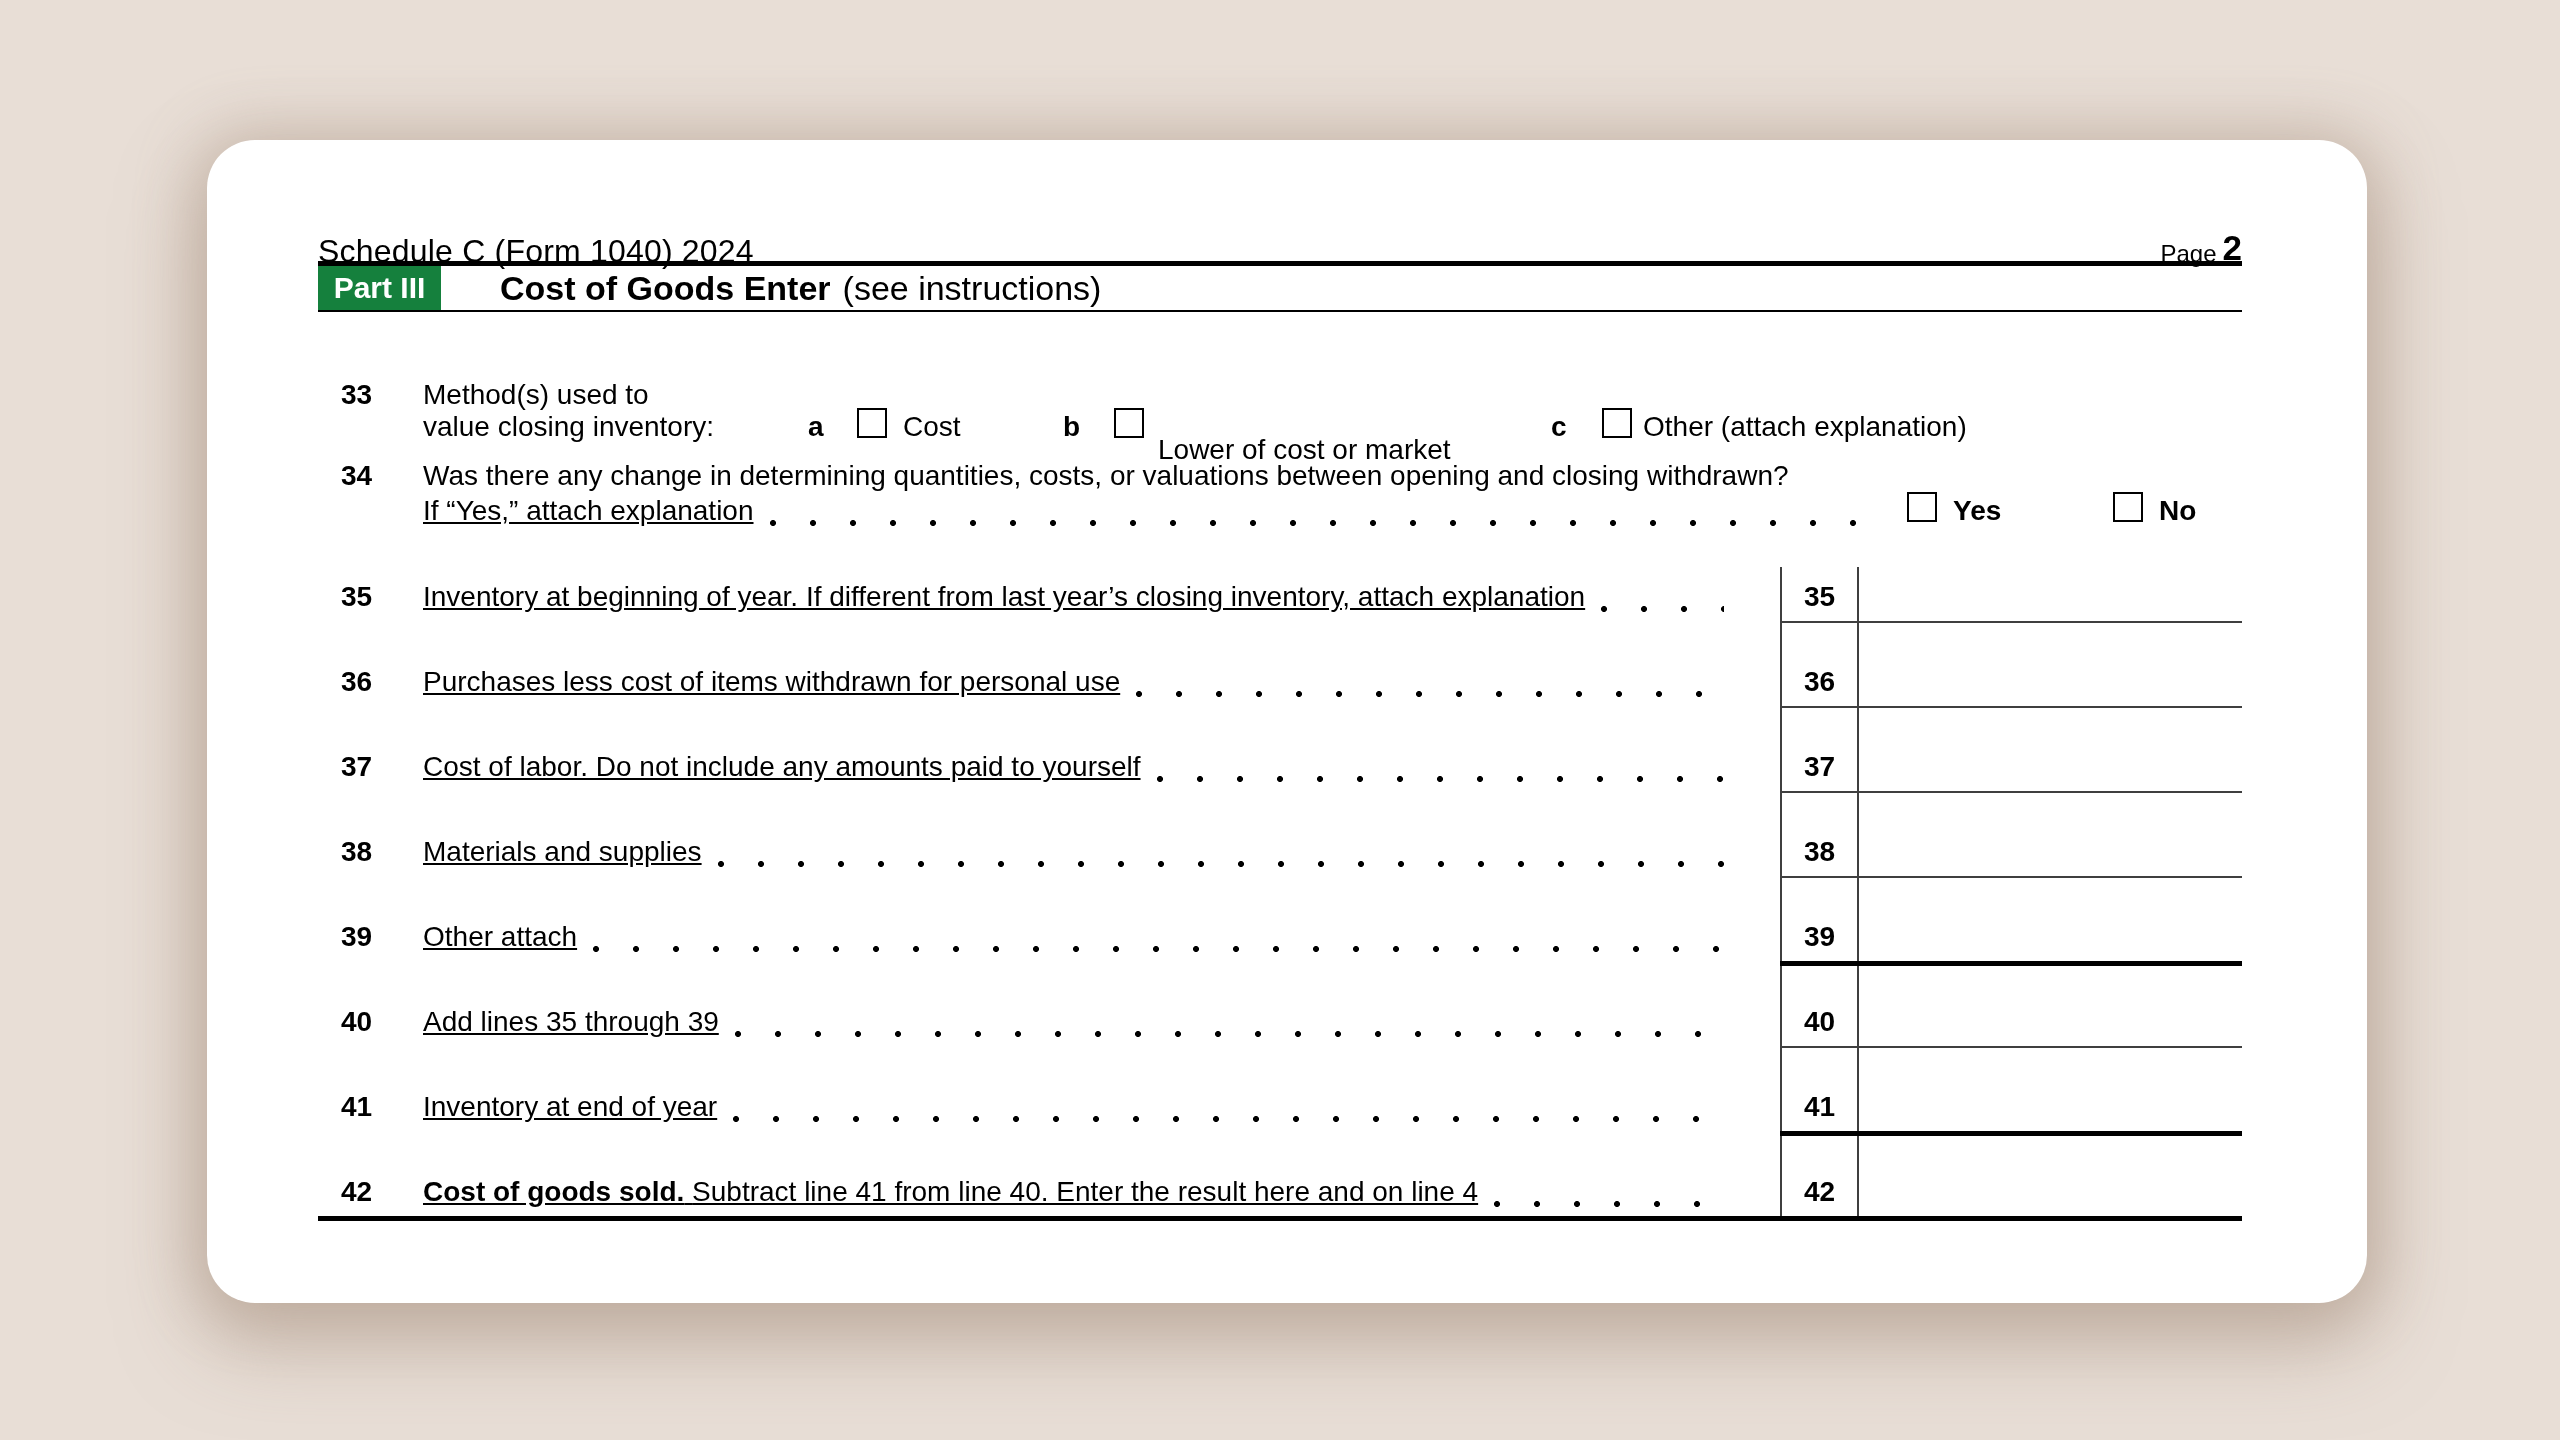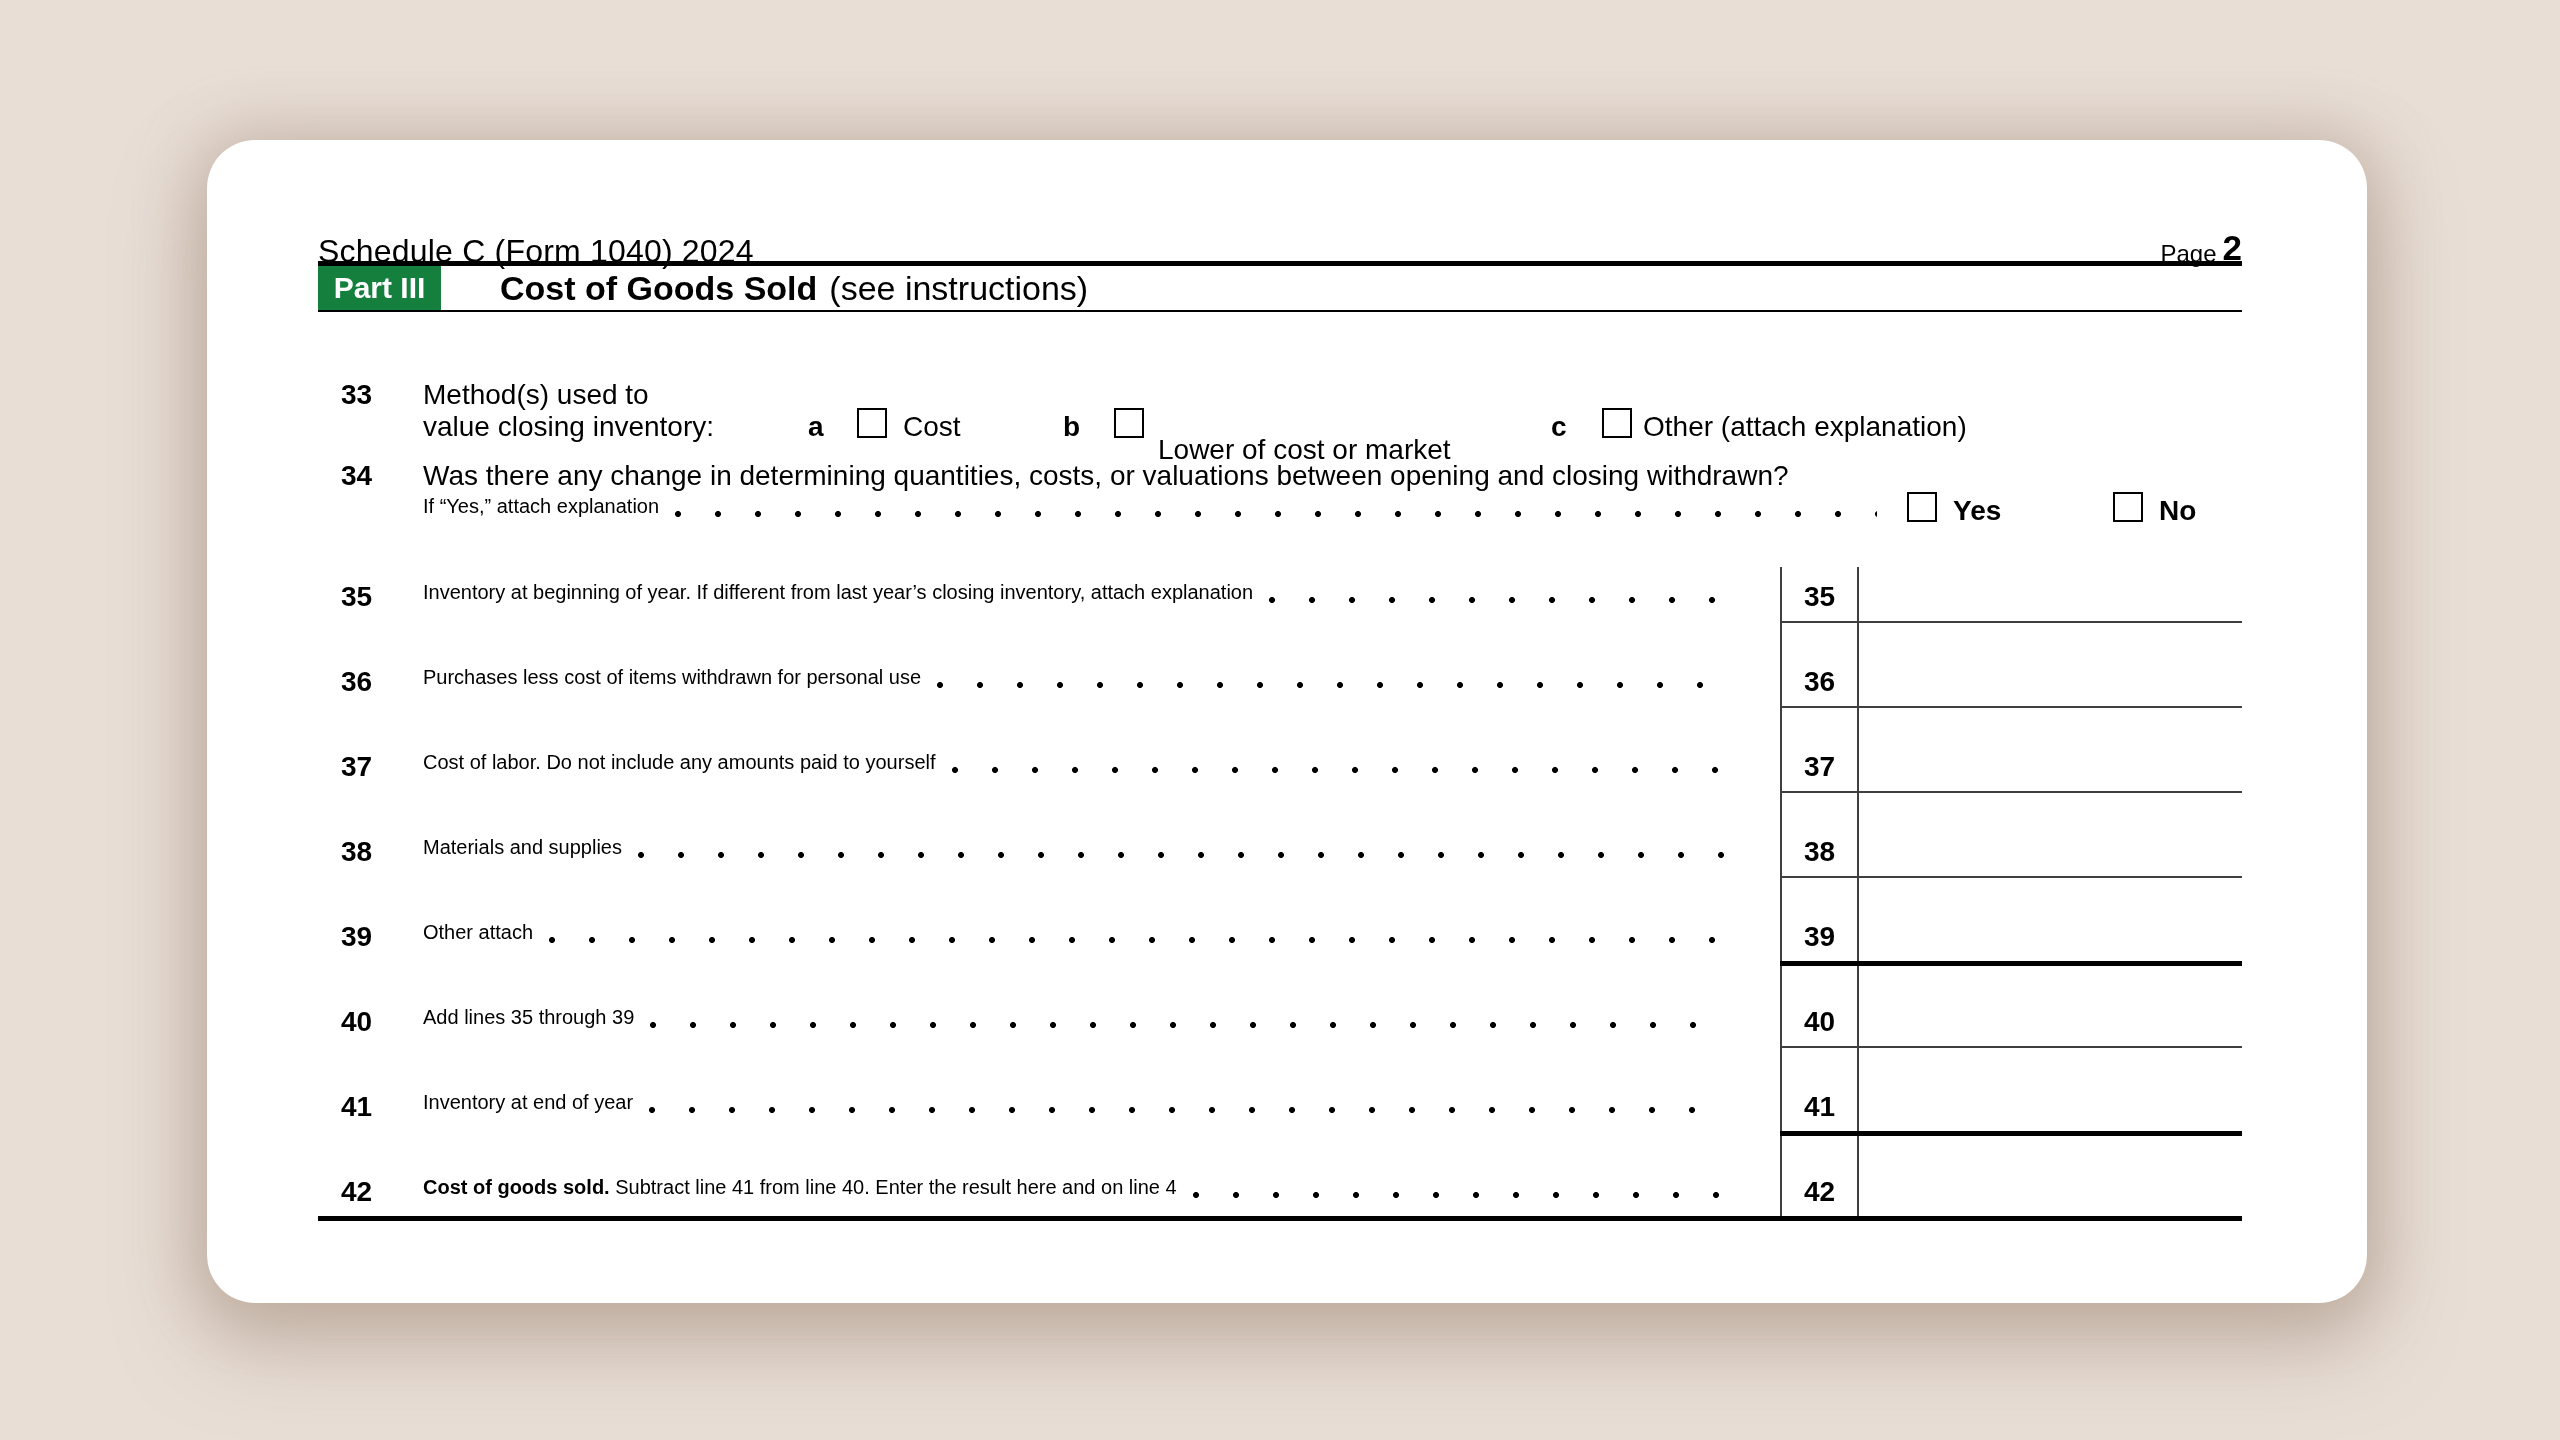--- a/index.html
+++ b/index.html
@@ -42,21 +42,21 @@
   
   .abs{position:absolute;white-space:nowrap;}
   .num{font-weight:bold;font-size:28px;}
   .txt{font-size:28px;}
   .bold{font-weight:bold;}
   .checkbox{
     position:absolute;width:26px;height:26px;border:2px solid #000;background:#fff;
   }
   
   .leaderwrap{display:flex;align-items:baseline;}
-  .leaderwrap .t{font-size:20px;white-space:nowrap;}
+  .leaderwrap .t{font-size:28px;white-space:nowrap;text-decoration:underline;}
   .leader{
     flex:1;align-self:stretch;margin-left:16px;margin-right:6px;
     background-image:radial-gradient(circle at 3px 50%, #000 2.6px, rgba(0,0,0,0) 3.4px);
     background-size:40px 8px;background-repeat:repeat-x;background-position:0 bottom;
   }
   
   .vline{position:absolute;width:2px;background:#3f3f3f;top:427px;height:654px;}
   .row{position:absolute;left:134px;width:1901px;height:44px;}
   .row .rnum{position:absolute;left:0;top:0;}
   .row .desc{position:absolute;left:82px;top:0;width:1307px;}
@@ -76,21 +76,21 @@
     <span class="page-ind">
       <span class="page-word">Page</span>
       <span class="page-num">2</span>
     </span>
   </div>
   <div class="rule-top"></div>
 
   <div class="part-bar">
     <div class="part-box">Part III</div>
     <div class="part-title">
-      <span class="bt">Cost of Goods Sold</span>
+      <span class="bt">Cost of Goods Enter</span>
       <span class="st">(see instructions)</span>
     </div>
   </div>
   <div class="rule-thin"></div>
 
   <span class="abs num" style="left:134px;top:239px;">33</span>
   <span class="abs txt" style="left:216px;top:239px;">Method(s) used to</span>
   <span class="abs txt" style="left:216px;top:271px;">value closing inventory:</span>
 
   <span class="abs num" style="left:601px;top:271px;">a</span>

